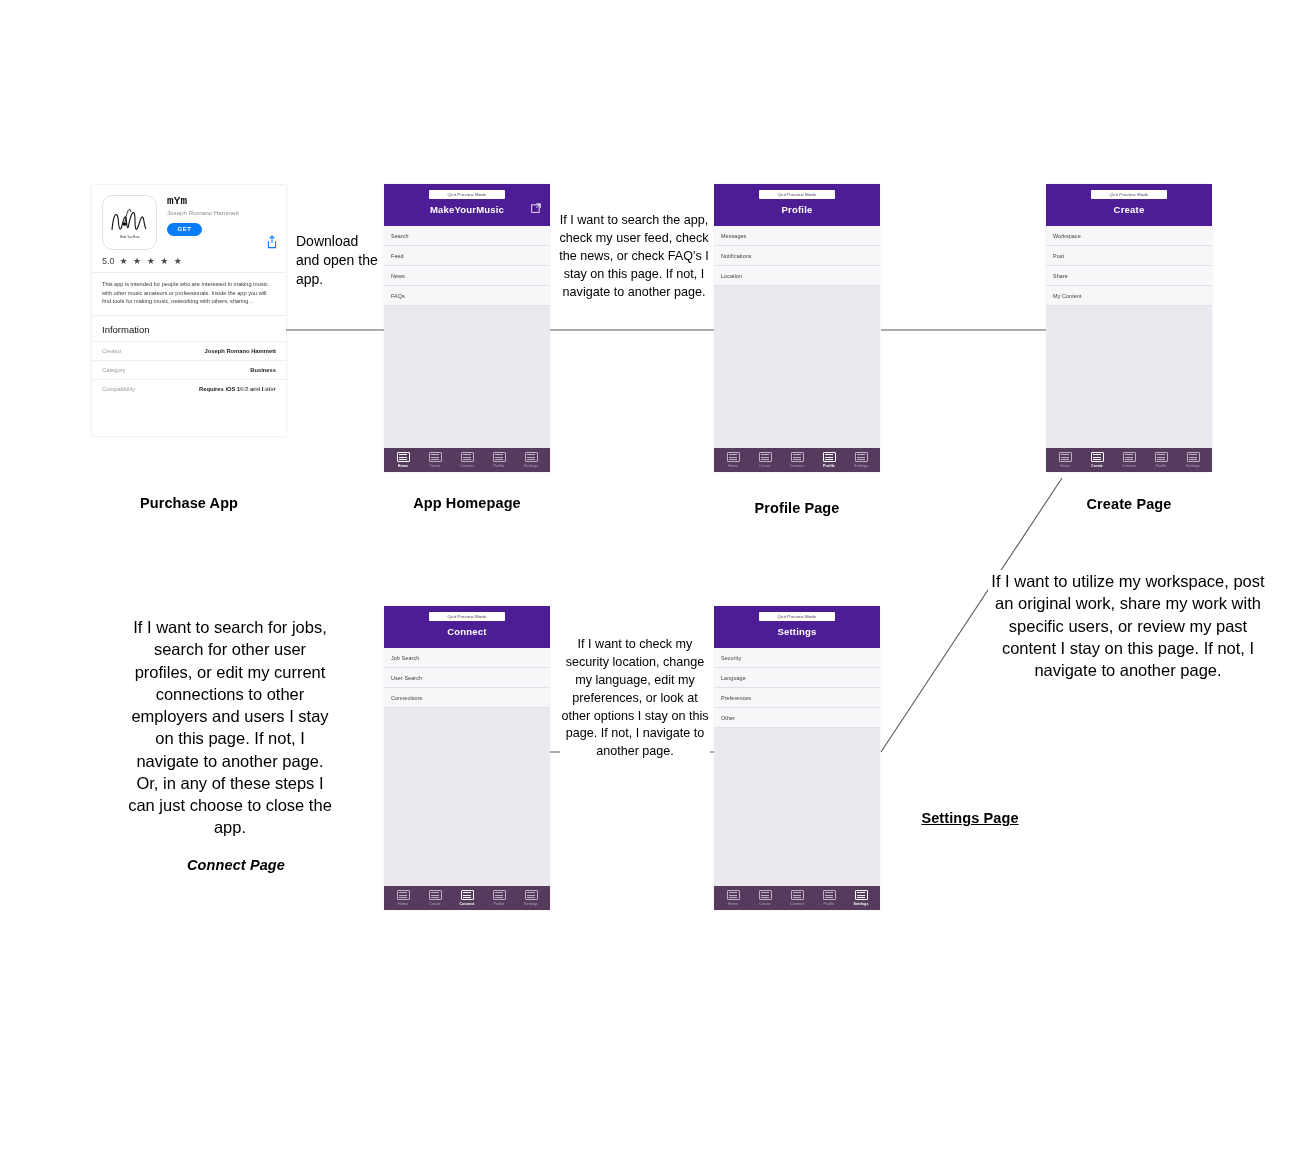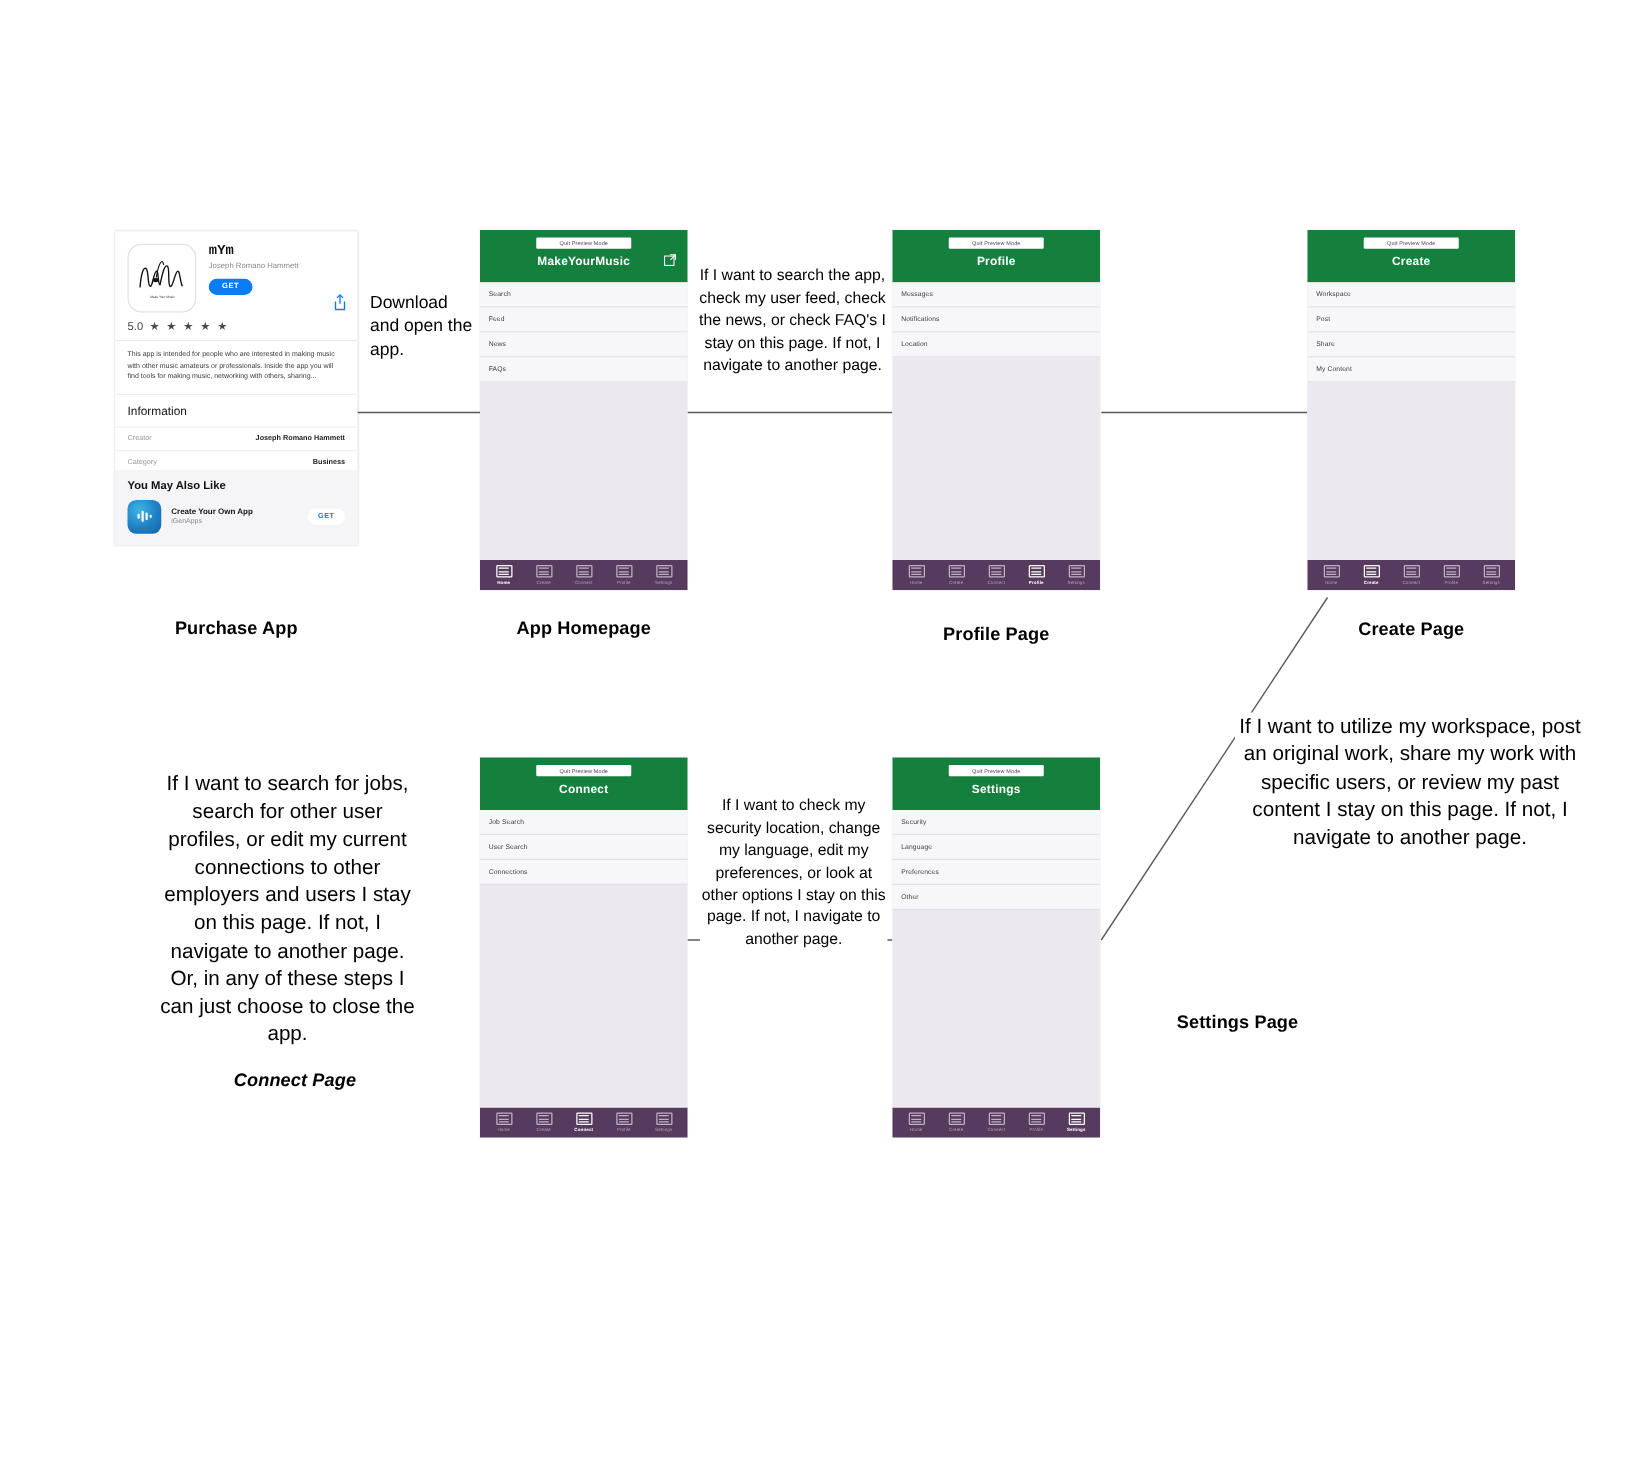--- a/index.html
+++ b/index.html
@@ -27,21 +27,21 @@
   }
 
   
   .phone {
     position: absolute;
     width: 166px;
     background: #ffffff;
     box-shadow: 0 0 0 0.5px rgba(0,0,0,0.06);
   }
   .phone-header {
-    background: #15803d;
+    background: #4c1d95;
     height: 42px;
     position: relative;
     padding-top: 4px;
     box-sizing: border-box;
   }
   .quit-btn {
     display: block;
     margin: 2px auto 0 auto;
     width: 76px;
     height: 9px;
@@ -347,38 +347,20 @@
       <span class="info-val">Business</span>
     </div>
     <div class="info-row">
       <span class="info-key">Compatibility</span>
       <span class="info-val">Requires iOS 10.3 and Later</span>
     </div>
 
     <div style="height:38px"></div>
     <div class="info-date">Dec 12, 2020</div>
 
-    <div class="also-like">
-      <div class="also-title">You May Also Like</div>
-      <div class="also-row">
-        <div class="also-icon">
-          <svg width="16" height="14" viewBox="0 0 16 14">
-            <rect x="2" y="5" width="1.8" height="4" rx="0.9" fill="#fff"></rect>
-            <rect x="5.2" y="2.5" width="1.8" height="9" rx="0.9" fill="#fff"></rect>
-            <rect x="8.4" y="4" width="1.8" height="6" rx="0.9" fill="#fff"></rect>
-            <rect x="11.6" y="5.8" width="1.8" height="2.5" rx="0.9" fill="#fff"></rect>
-          </svg>
-        </div>
-        <div class="also-text">
-          <div class="also-app">Create Your Own App</div>
-          <div class="also-dev">iGenApps</div>
-        </div>
-        <div class="also-get">GET</div>
-      </div>
-    </div>
   </div>
 
   <div class="caption" style="left:92px; top:495px; width:194px;">Purchase App</div>
 
   <div class="step-label" style="left:296px; top:232px; width:82px;">Download and open the app.</div>
 
   <div class="phone" style="left:384px; top:184px;">
     <div class="phone-header">
       <div class="quit-btn">Quit Preview Mode</div>
       <div class="phone-title">MakeYourMusic</div>
@@ -661,15 +643,15 @@
       <div class="tab active">
         <span class="tab-icon">
             <i></i>
             <i></i>
             <i></i>
           </span>
         <span class="tab-label">Settings</span>
       </div>
     </div>
   </div>
-  <div class="caption" style="left:900px; top:810px; width:180px;">Settings Page</div>
+  <div class="caption" style="left:880px; top:810px; width:180px;text-decoration:underline;">Settings Page</div>
 
 </div>
 
 </body></html>

